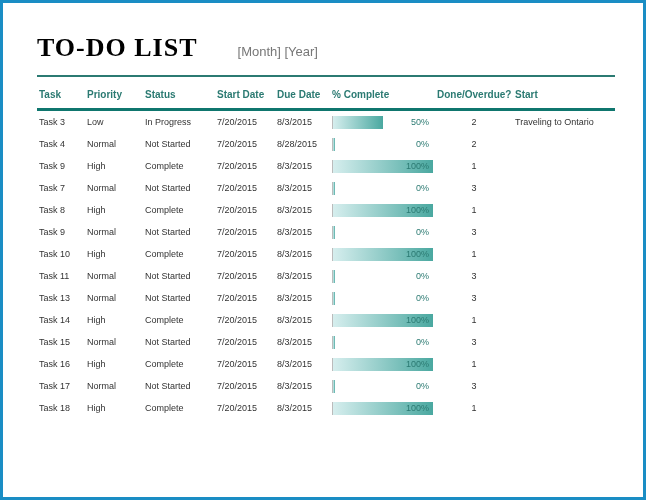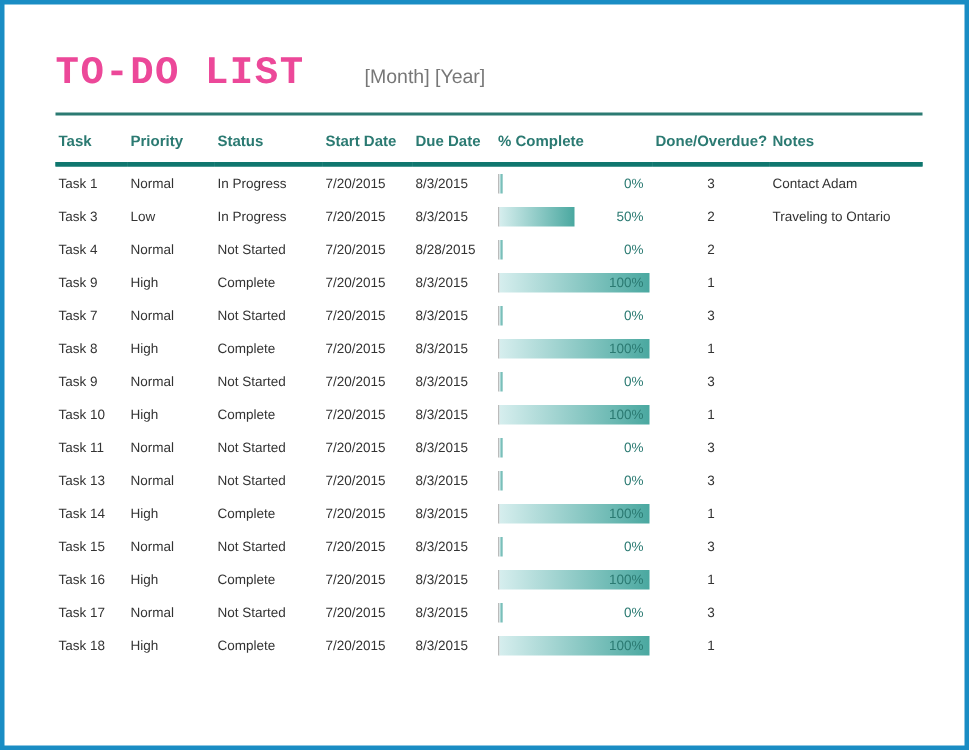--- a/index.html
+++ b/index.html
@@ -13,24 +13,24 @@
     .sheet {
       padding: 30px 28px 10px 34px;
     }
     .title-row {
       display: flex;
       align-items: baseline;
       gap: 40px;
       margin-bottom: 12px;
     }
     .title {
-      font-family: Liberation Mono, monospace;
+      font-family: Liberation Serif, serif;
       font-size: 26px;
       font-weight: bold;
-      color: #ec4899;
+      color: #000000;
       letter-spacing: 1px;
       text-align: right;
     }
     .subtitle {
       font-size: 13px;
       color: #777;
     }
     .hr {
       height: 2px;
       background: #2b7a72;
@@ -110,39 +110,24 @@
     </colgroup>
     <thead>
       <tr>
         <th>Task</th>
         <th>Priority</th>
         <th>Status</th>
         <th>Start Date</th>
         <th>Due Date</th>
         <th>% Complete</th>
         <th class="col-done">Done/Overdue?</th>
-        <th>Notes</th>
+        <th>Start</th>
       </tr>
     </thead>
     <tbody id="tbody">
-        <tr>
-          <td>Task 1</td>
-          <td>Normal</td>
-          <td>In Progress</td>
-          <td>7/20/2015</td>
-          <td>8/3/2015</td>
-          <td>
-            <div class="pct-wrap">
-              <div class="pct-bar" style="width: 2%;"></div>
-              <div class="pct-label">0%</div>
-            </div>
-          </td>
-          <td class="col-done-cell">3</td>
-          <td>Contact Adam</td>
-        </tr>
         <tr>
           <td>Task 3</td>
           <td>Low</td>
           <td>In Progress</td>
           <td>7/20/2015</td>
           <td>8/3/2015</td>
           <td>
             <div class="pct-wrap">
               <div class="pct-bar" style="width: 50%;"></div>
               <div class="pct-label">50%</div>

